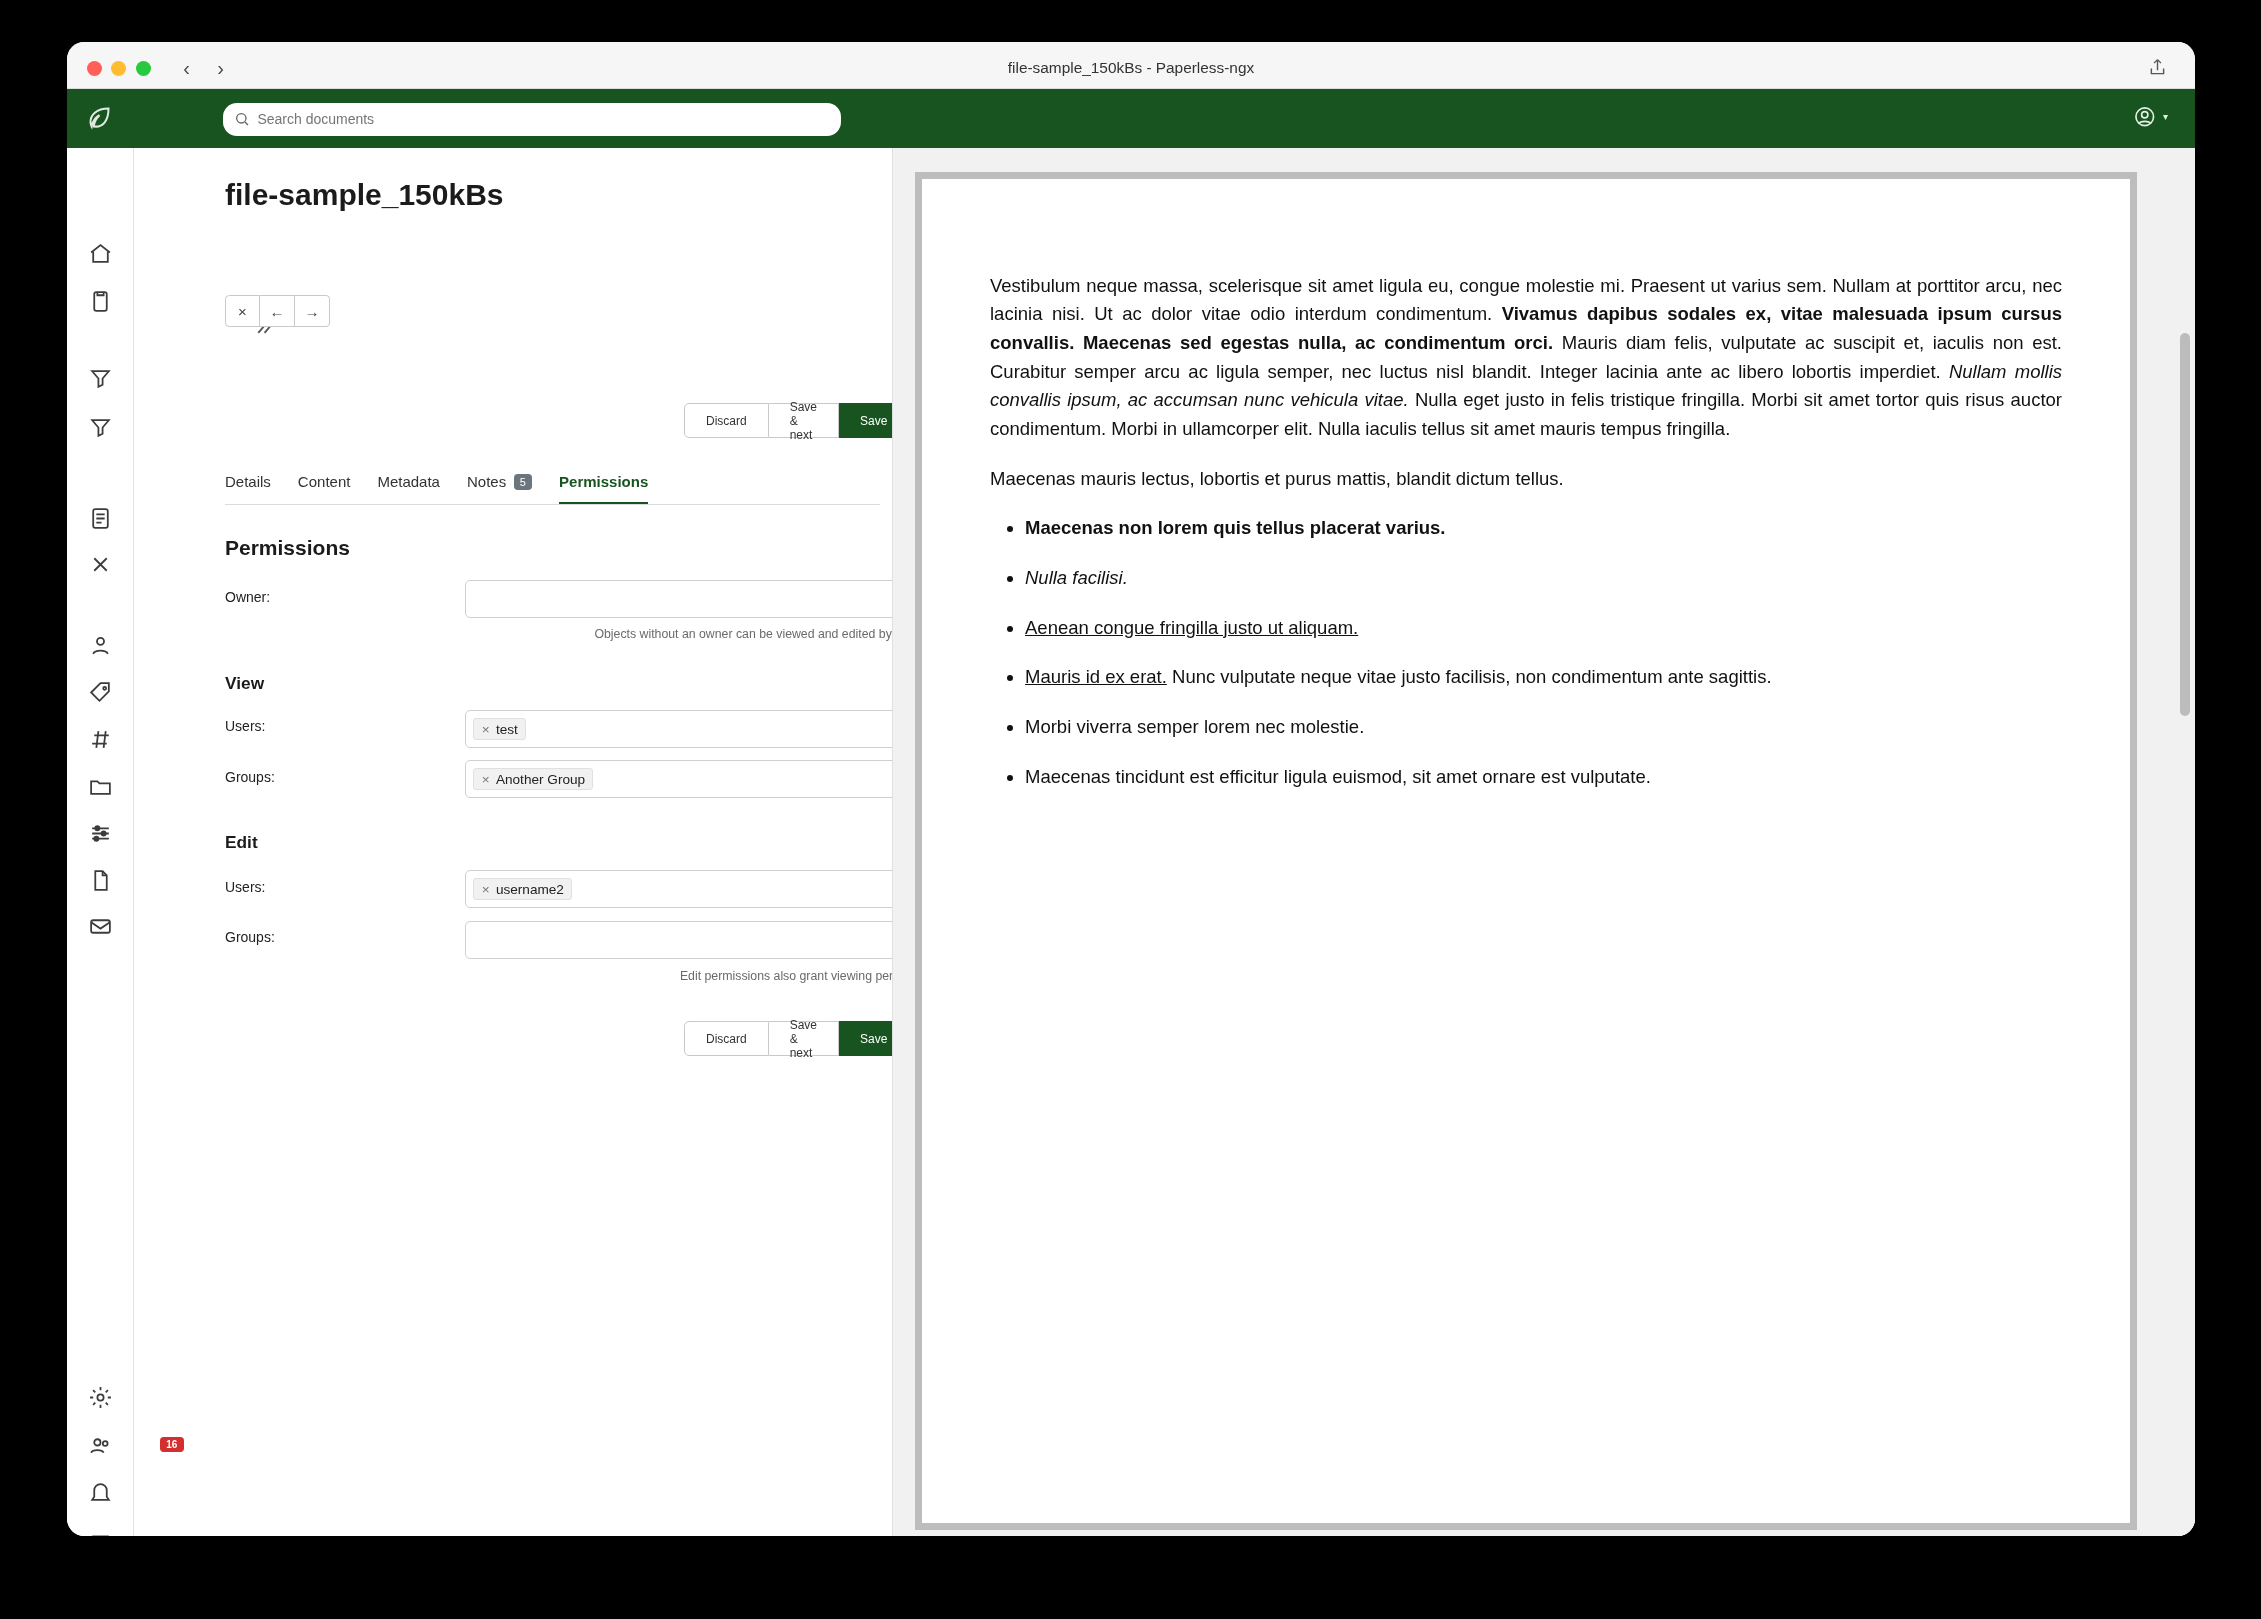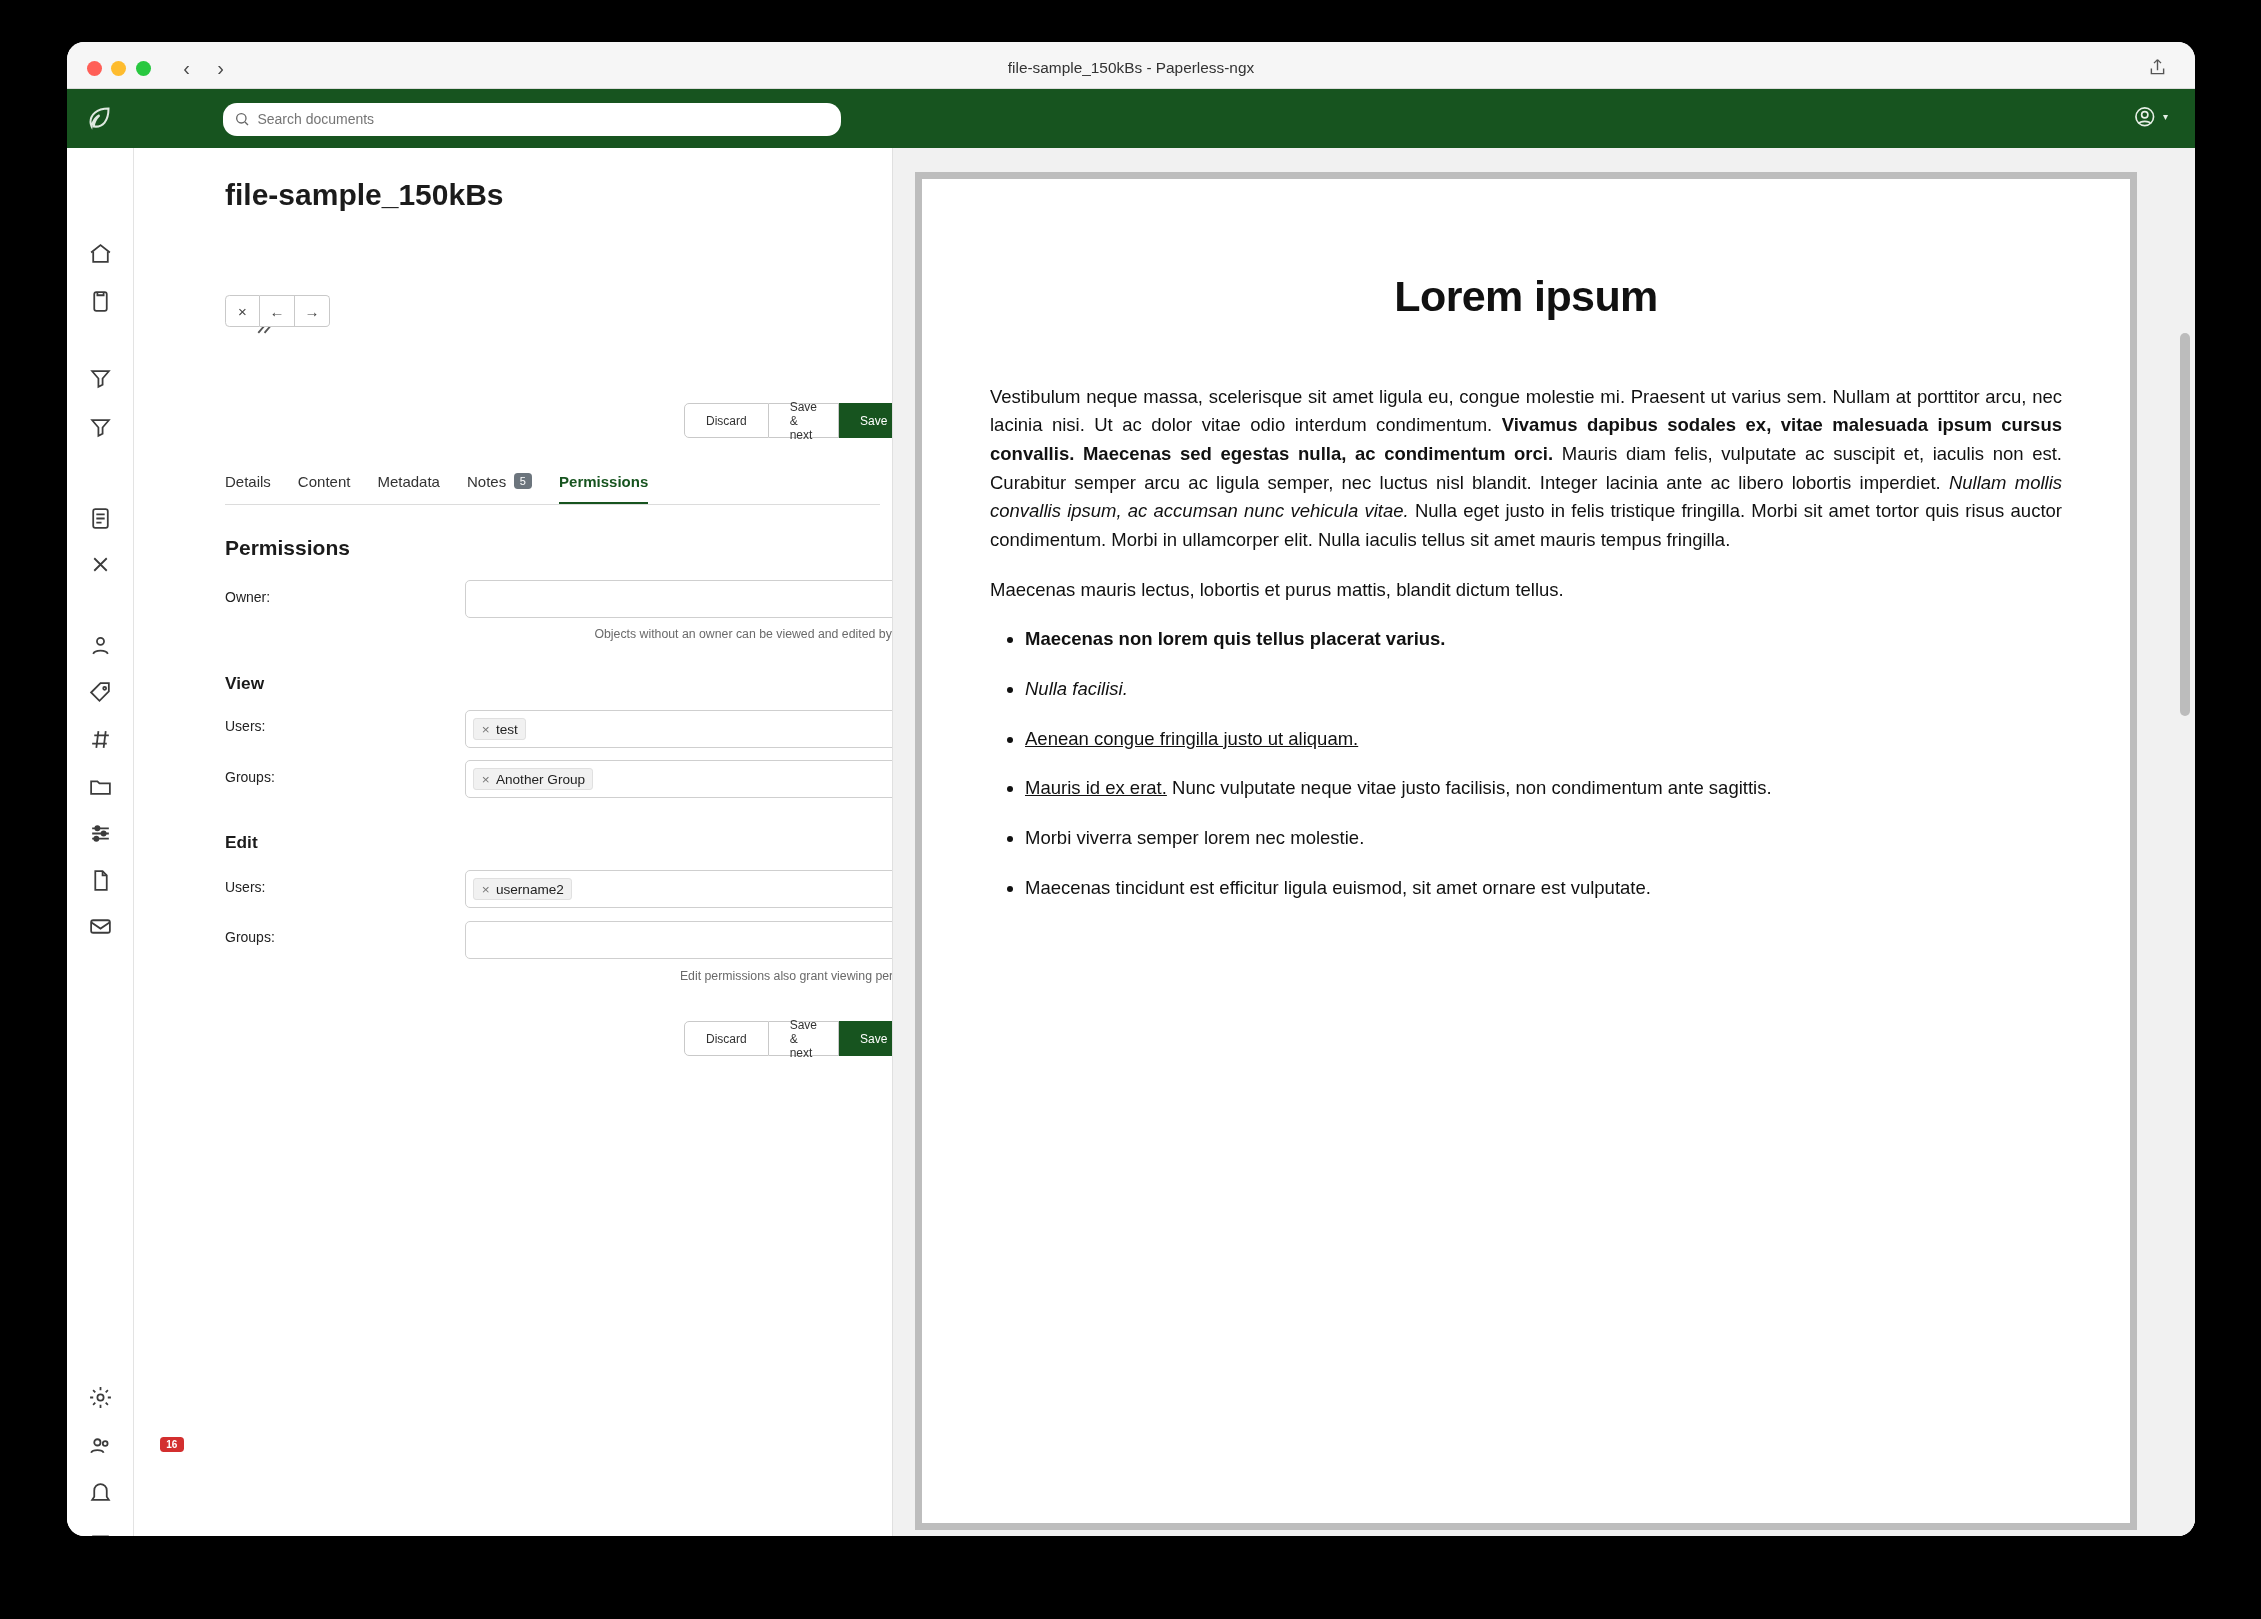--- a/index.html
+++ b/index.html
@@ -167,21 +167,21 @@
   
   #tabs {
     position: absolute; left: 91px; top: 325px;
     display: flex; align-items: flex-end; gap: 27px;
     width: 655px;
     border-bottom: 0.6px solid #dcdcdc;
     padding-bottom: 0;
   }
   .tab {
     font-size: 15px; color: #333; padding-bottom: 12.3px;
-    display: flex; align-items: flex-start; gap: 7.4px;
+    display: flex; align-items: flex-end; gap: 7.4px;
     border-bottom: 2.5px solid transparent;
     margin-bottom: -0.6px;
   }
   .tab.active { color: #17541f; font-weight: bold; border-bottom-color: #17541f; }
   .tab-badge {
     background: #6c757d; color: #fff; border-radius: 3.7px;
     font-size: 11px; padding: 1.9px 6.2px;
   }
   
   #perm-heading {
@@ -568,21 +568,20 @@
           <div class="sbtn">Save &amp; next</div>
           <div class="sbtn last">Save</div>
         </div>
       </div>
 
     </div>
 
     <div id="preview">
       <div id="paper">
         <div id="paper-inner">
-          <h1 id="pp-title">Lorem ipsum</h1>
           <p class="pp-para">
             <span>Vestibulum neque massa, scelerisque sit amet ligula eu, congue molestie mi. Praesent ut varius sem. Nullam at porttitor arcu, nec lacinia nisi. Ut ac dolor vitae odio interdum condimentum. </span><b>Vivamus dapibus sodales ex, vitae malesuada ipsum cursus convallis. Maecenas sed egestas nulla, ac condimentum orci.</b><span> Mauris diam felis, vulputate ac suscipit et, iaculis non est. Curabitur semper arcu ac ligula semper, nec luctus nisl blandit. Integer lacinia ante ac libero lobortis imperdiet. </span><i>Nullam mollis convallis ipsum, ac accumsan nunc vehicula vitae.</i><span> Nulla eget justo in felis tristique fringilla. Morbi sit amet tortor quis risus auctor condimentum. Morbi in ullamcorper elit. Nulla iaculis tellus sit amet mauris tempus fringilla.</span>
           </p>
           <p class="pp-para">Maecenas mauris lectus, lobortis et purus mattis, blandit dictum tellus.</p>
           <ul class="pp-list">
             <li><b>Maecenas non lorem quis tellus placerat varius.</b></li>
             <li><i>Nulla facilisi.</i></li>
             <li><u>Aenean congue fringilla justo ut aliquam. </u></li>
             <li><u>Mauris id ex erat.</u><span> Nunc vulputate neque vitae justo facilisis, non condimentum ante sagittis.</span></li>
             <li><span>Morbi viverra semper lorem nec molestie.</span></li>

